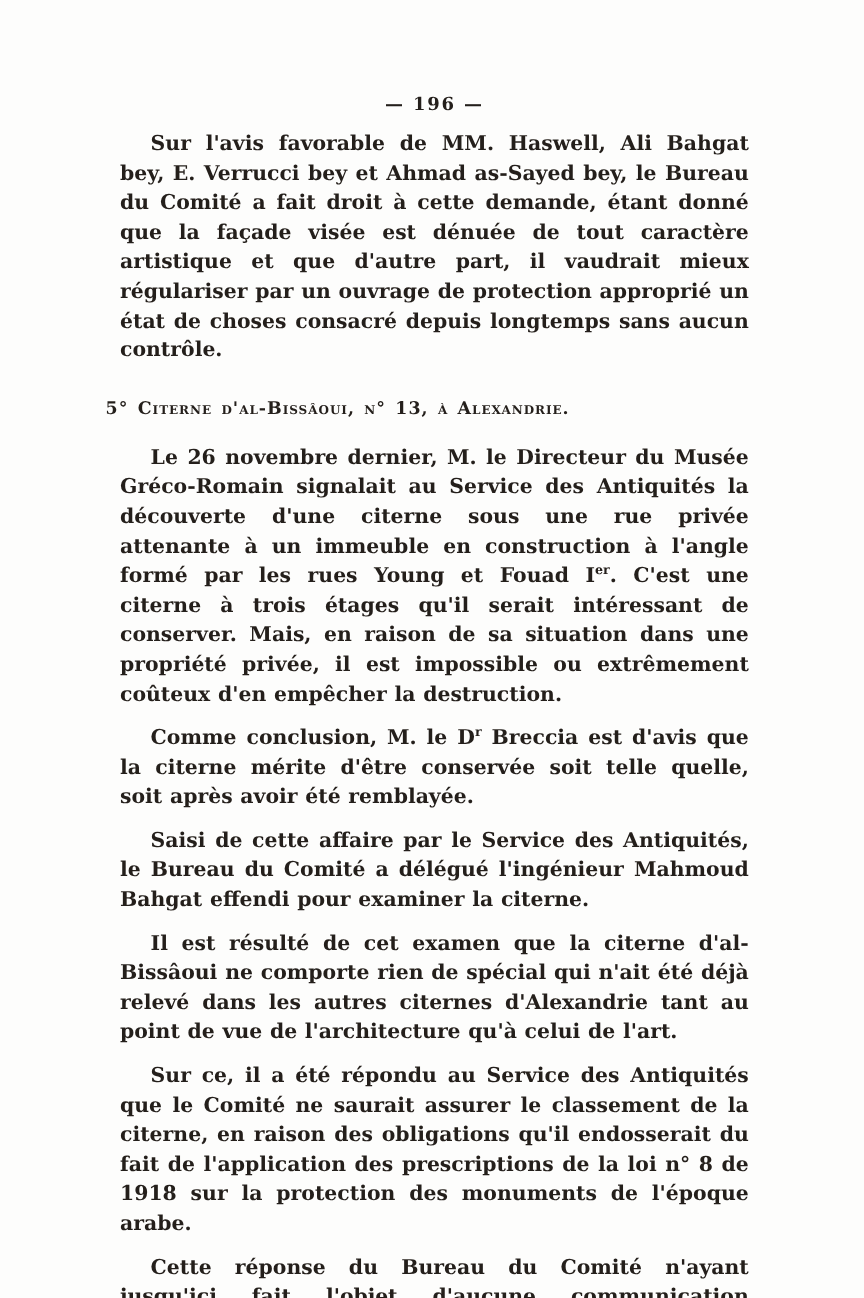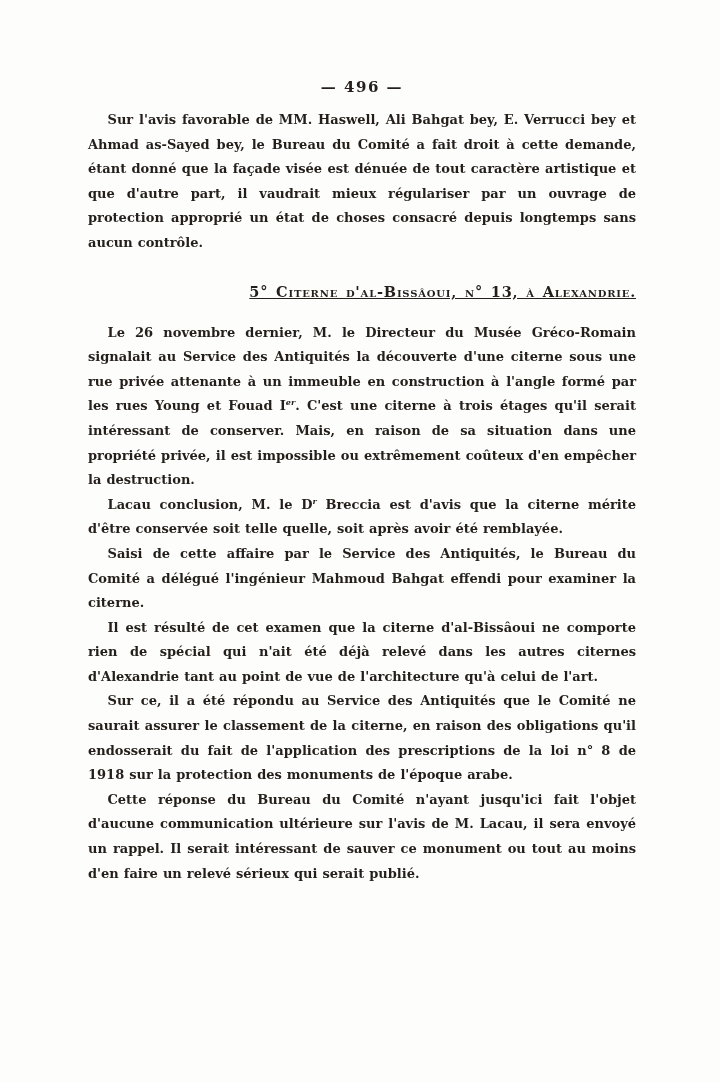--- a/index.html
+++ b/index.html
@@ -22,60 +22,58 @@
     color: #241f1b;
   }
   .page-number {
     text-align: center;
     font-size: 15px;
     font-weight: bold;
     letter-spacing: 1.5px;
     margin-bottom: 12px;
   }
   p.para {
-    margin: 0;
-    font-size: 13px;
+    margin: 12px;
+    font-size: 17px;
     font-weight: bold;
     line-height: 24.6px;
     text-align: justify;
     text-indent: 1.5em;
     word-spacing: 0.5px;
   }
   h2.heading {
     margin: 27px 0 21px 0;
-    text-align: right;
+    text-align: left;
     font-size: 14.5px;
     font-weight: bold;
     font-variant: small-caps;
     letter-spacing: 0.8px;
     word-spacing: 2px;
-    text-decoration: underline;
   }
   sup.ordinal {
     font-size: 0.62em;
     line-height: 0;
     vertical-align: super;
     letter-spacing: 0;
-    font-style: italic;
   }
 </style>
 </head>
 <body>
 
 <div class="page">
 
-  <div class="page-number">— 496 —</div>
+  <div class="page-number">— 196 —</div>
 
   <p class="para">Sur l'avis favorable de MM. Haswell, Ali Bahgat bey, E. Verrucci bey et Ahmad as-Sayed bey, le Bureau du Comité a fait droit à cette demande, étant donné que la façade visée est dénuée de tout caractère artistique et que d'autre part, il vaudrait mieux régulariser par un ouvrage de protection approprié un état de choses consacré depuis longtemps sans aucun contrôle.</p>
 
   <h2 class="heading">5° Citerne d'al-Bissâoui, n° 13, à Alexandrie.</h2>
 
   <p class="para"><span>Le 26 novembre dernier, M. le Directeur du Musée Gréco-Romain signalait au Service des Antiquités la découverte d'une citerne sous une rue privée attenante à un immeuble en construction à l'angle formé par les rues Young et Fouad I</span><sup class="ordinal">er</sup><span>. C'est une citerne à trois étages qu'il serait intéressant de conserver. Mais, en raison de sa situation dans une propriété privée, il est impossible ou extrêmement coûteux d'en empêcher la destruction.</span></p>
 
-  <p class="para"><span>Lacau conclusion, M. le D</span><sup class="ordinal">r</sup><span> Breccia est d'avis que la citerne mérite d'être conservée soit telle quelle, soit après avoir été remblayée.</span></p>
+  <p class="para"><span>Comme conclusion, M. le D</span><sup class="ordinal">r</sup><span> Breccia est d'avis que la citerne mérite d'être conservée soit telle quelle, soit après avoir été remblayée.</span></p>
 
   <p class="para">Saisi de cette affaire par le Service des Antiquités, le Bureau du Comité a délégué l'ingénieur Mahmoud Bahgat effendi pour examiner la citerne.</p>
 
   <p class="para">Il est résulté de cet examen que la citerne d'al-Bissâoui ne comporte rien de spécial qui n'ait été déjà relevé dans les autres citernes d'Alexandrie tant au point de vue de l'architecture qu'à celui de l'art.</p>
 
   <p class="para">Sur ce, il a été répondu au Service des Antiquités que le Comité ne saurait assurer le classement de la citerne, en raison des obligations qu'il endosserait du fait de l'application des prescriptions de la loi n° 8 de 1918 sur la protection des monuments de l'époque arabe.</p>
 
 
   <p class="para">Cette réponse du Bureau du Comité n'ayant jusqu'ici fait l'objet d'aucune communication ultérieure sur l'avis de M. Lacau, il sera envoyé un rappel. Il serait intéressant de sauver ce monument ou tout au moins d'en faire un relevé sérieux qui serait publié.</p>
 

